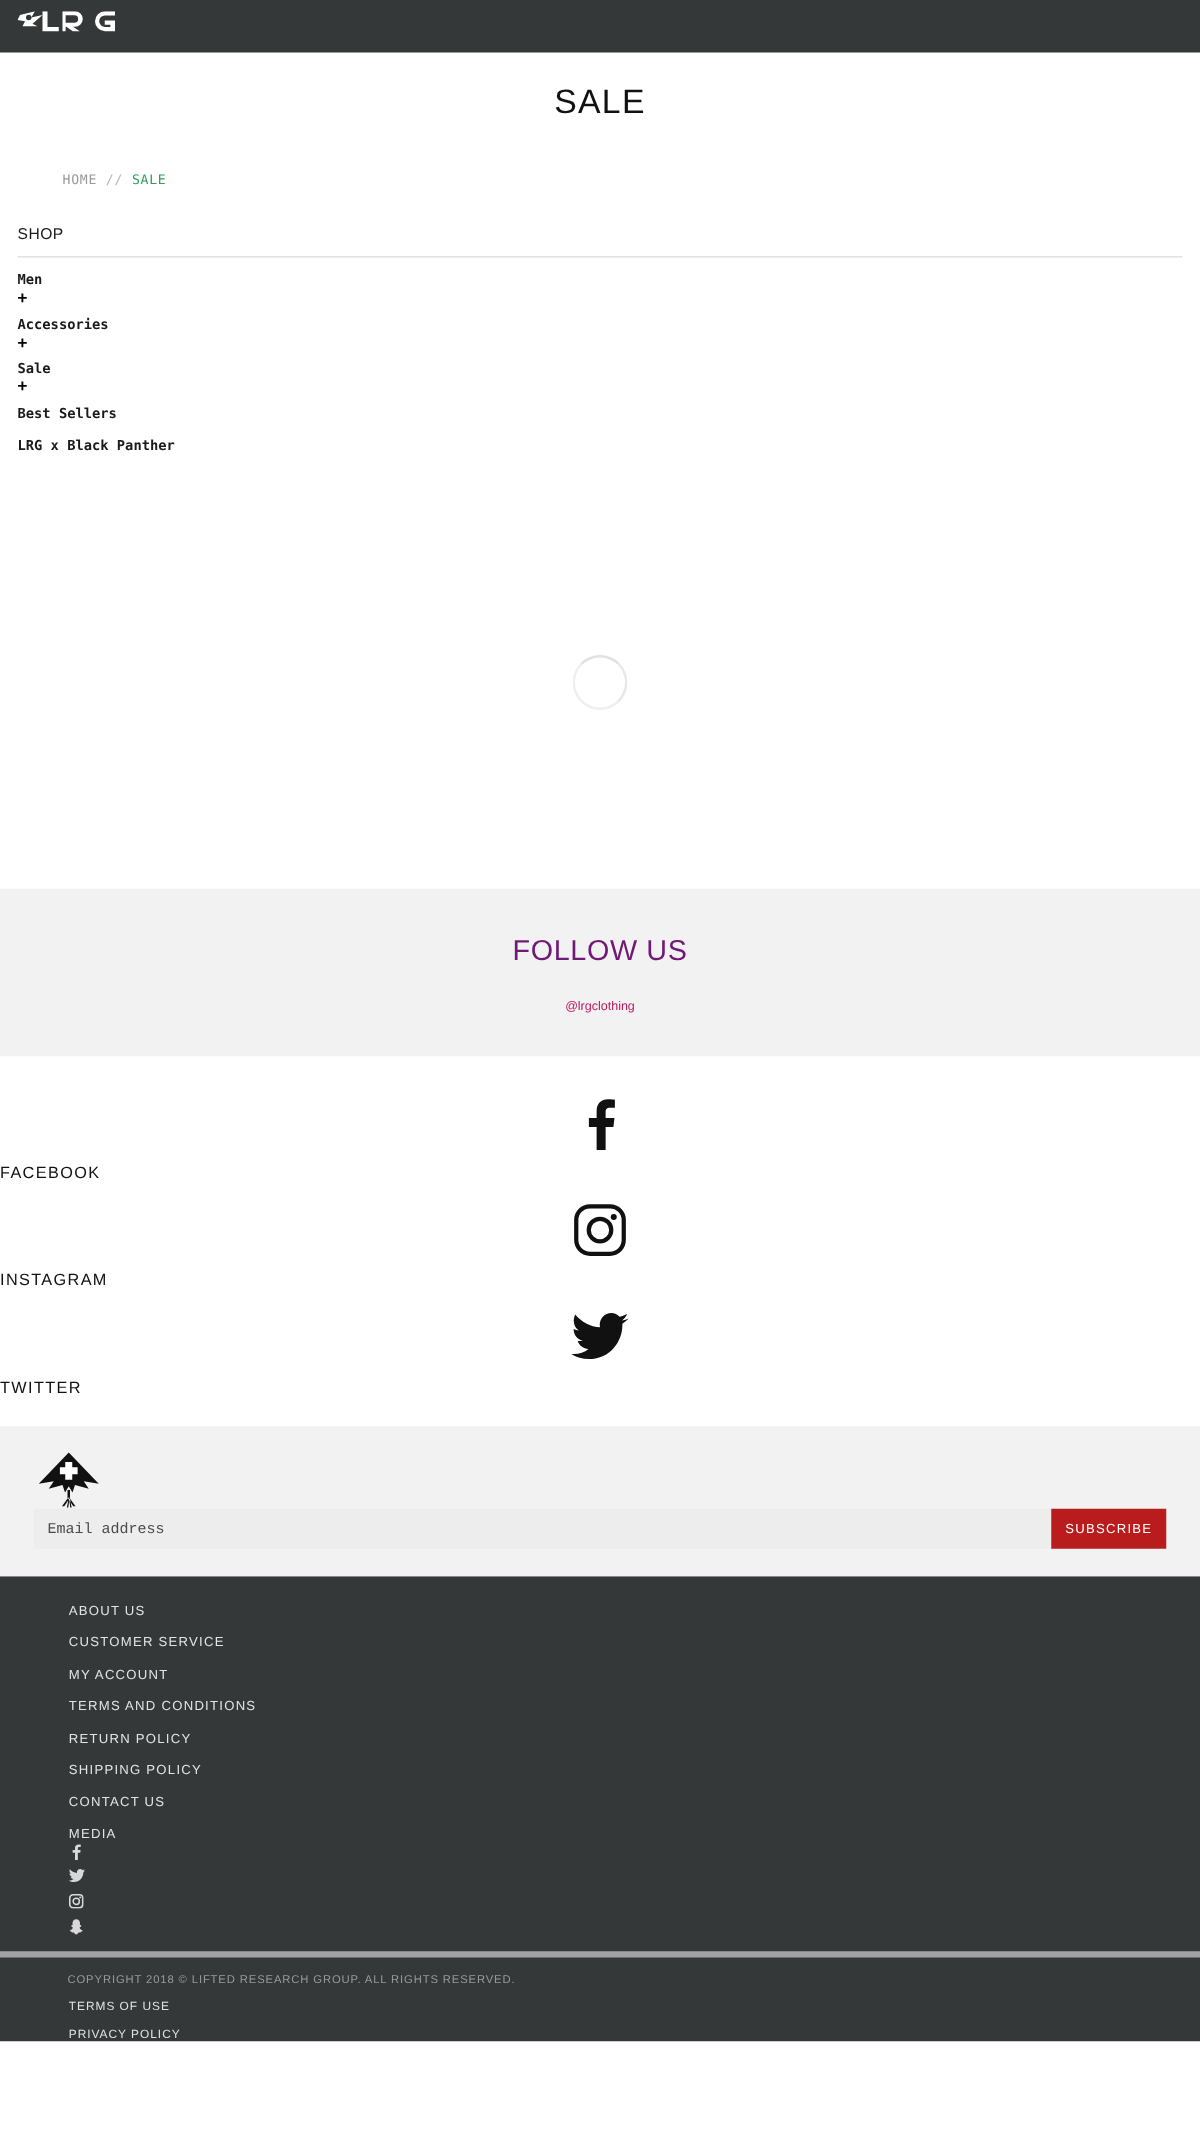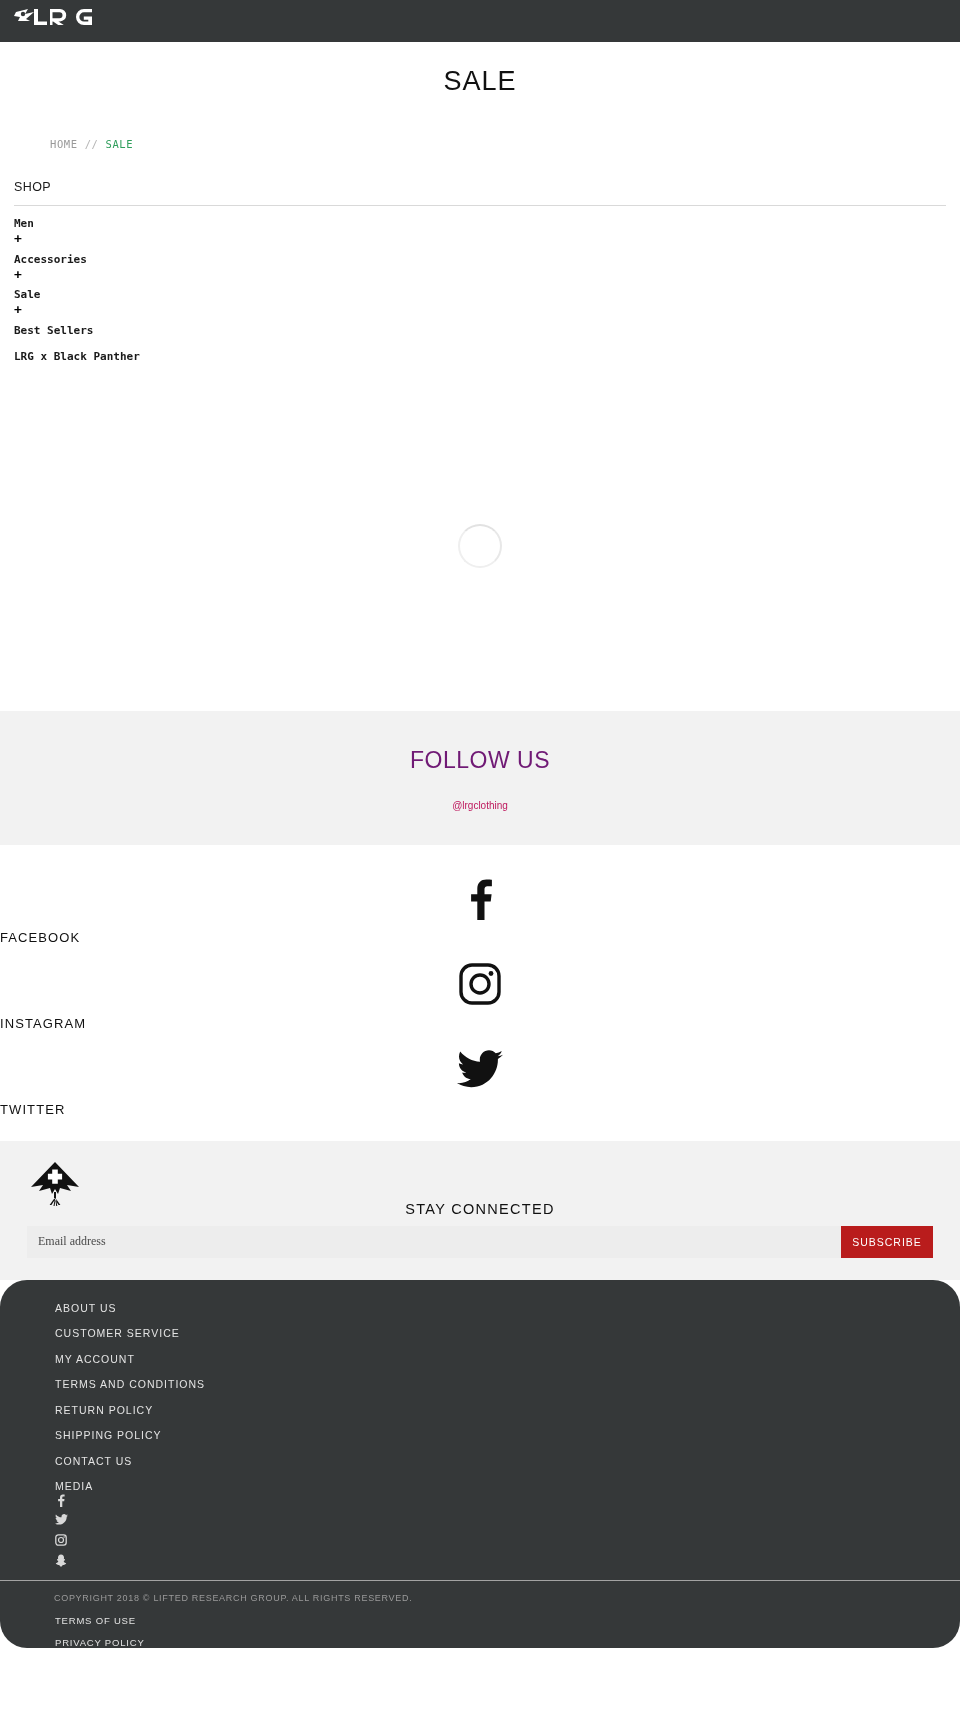--- a/index.html
+++ b/index.html
@@ -144,21 +144,21 @@
     color: #111;
     margin-top: -6px;
     margin-bottom: 9px;
   }
   .nl-form { display: flex; align-items: stretch; height: 32px; }
   .nl-input {
     flex: 1;
     border: none;
     background: #ededed;
     padding: 0 11px;
-    font-family: Liberation Serif, serif;
+    font-family: Liberation Mono, monospace;
     font-size: 12px;
     color: #3a3a3a;
     outline: none;
   }
   .nl-input::placeholder { color: #4a4a4a; }
   .nl-button {
     width: 92px;
     background: #b91c1c;
     color: #ffffff;
     border: none;
@@ -166,21 +166,20 @@
     font-size: 10.5px;
     letter-spacing: 1px;
     cursor: pointer;
   }
 
   
   .footer {
     background: #353839;
     padding: 22px 0 0 0;
     color: #e6e6e6;
-    border-radius: 27px;
   }
   .footer-links { padding-left: 55px; }
   .footer-link {
     display: block;
     font-size: 10.5px;
     letter-spacing: 1px;
     color: #e4e4e4;
     text-decoration: none;
     margin-bottom: 13.5px;
     cursor: pointer;
@@ -189,21 +188,21 @@
   .footer-social-icon {
     display: block;
     width: 14px;
     height: 14px;
     margin-bottom: 6px;
     color: #d8d8d8;
     cursor: pointer;
   }
   .footer-social-icon svg { display: block; }
   .footer-bottom {
-    border-top: 1px solid #a3a3a3;
+    border-top: 5px solid #a3a3a3;
     margin-top: 12px;
     padding: 12px 0 0 55px;
   }
   .copyright {
     font-size: 9px;
     letter-spacing: 0.7px;
     color: #9a9a9a;
     margin-bottom: 12px;
     margin-left: -1px;
   }
@@ -319,21 +318,20 @@
 </section>
 
 <section class="newsletter">
   <div class="nl-logo">
     <svg width="56" height="46" viewBox="0 0 56 46" aria-hidden="true">
       <path fill="#111" d="M28 1 L52 26 L40 24 L44 30 L33 27 L31 33 L28 28 L25 33 L23 27 L12 30 L16 24 L4 26 Z"></path>
       <path fill="#ffffff" d="M25.2 8.5h5.6v4.3h4.3v5.6h-4.3v4.3h-5.6v-4.3h-4.3v-5.6h4.3z"></path>
       <path fill="#111" d="M27 31h2v7h-2z M27.6 37l-5 7h1.8l4-6z M28.4 37l5 7h-1.8l-4-6z M28 37l-1.5 8h1.1l0.8-6 0.8 6h1.1l-1.5-8z"></path>
     </svg>
   </div>
-  <div class="nl-title">STAY CONNECTED</div>
   <form class="nl-form">
     <input class="nl-input" type="email" placeholder="Email address" style="">
     <button class="nl-button" type="submit">SUBSCRIBE</button>
   </form>
 </section>
 
 <footer class="footer">
   <div class="footer-links">
     <a class="footer-link">ABOUT US</a>
     <a class="footer-link">CUSTOMER SERVICE</a>

